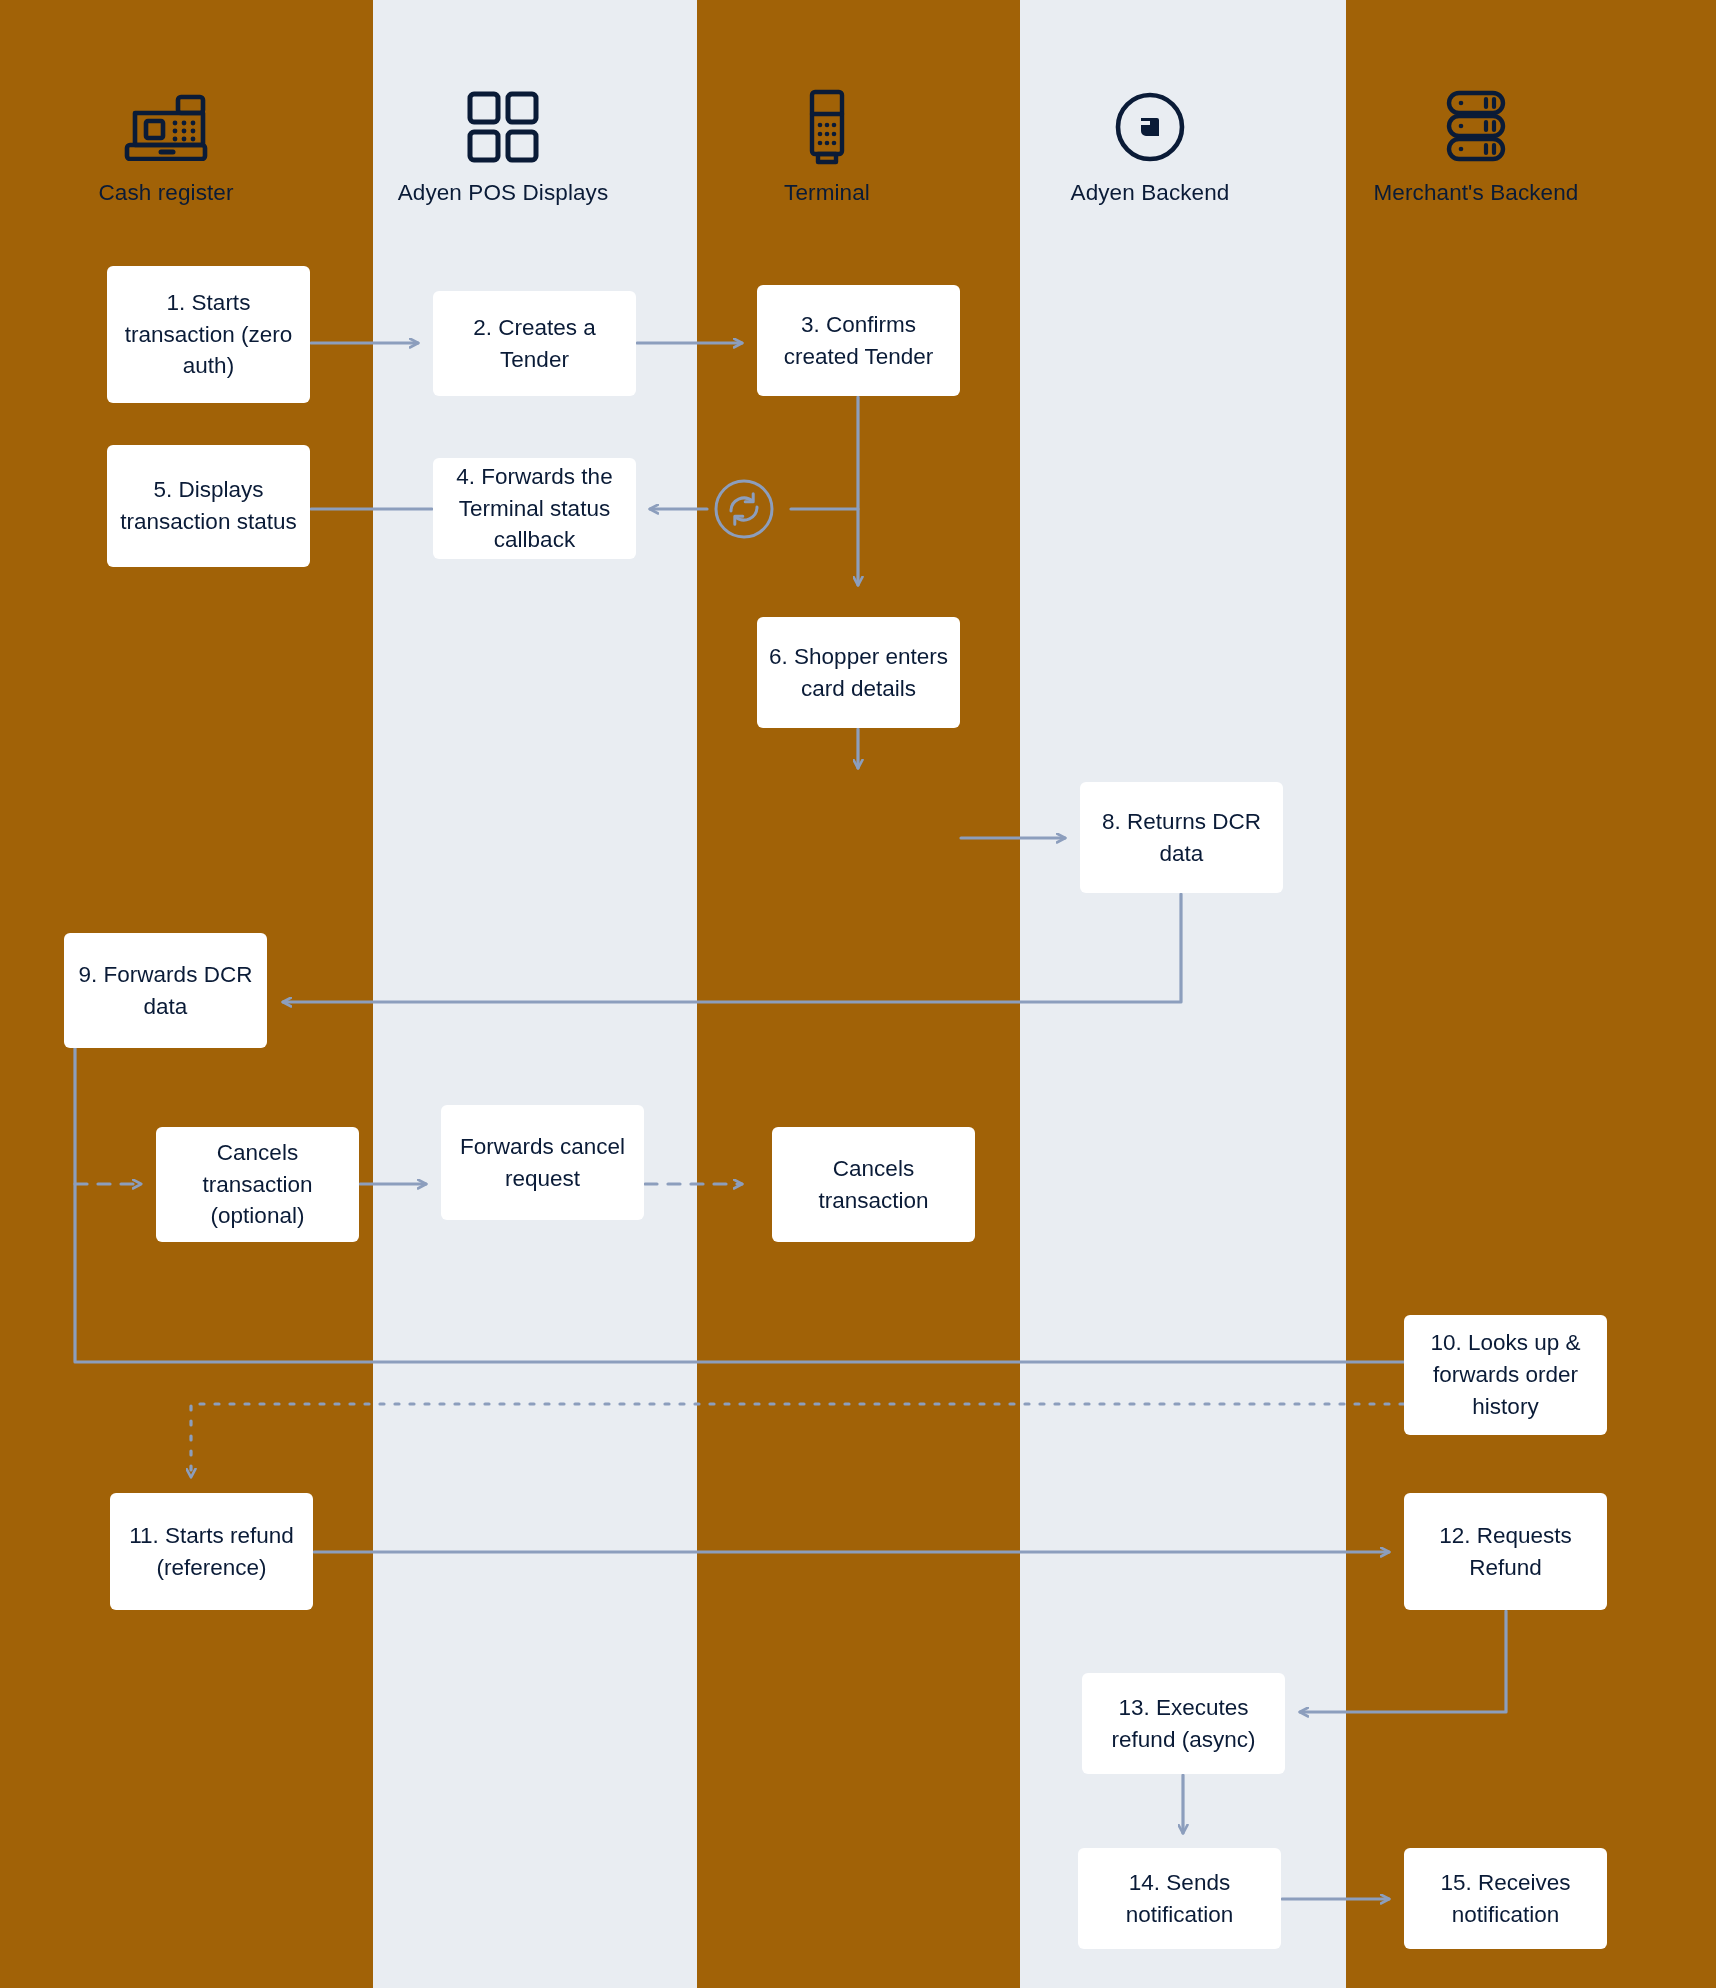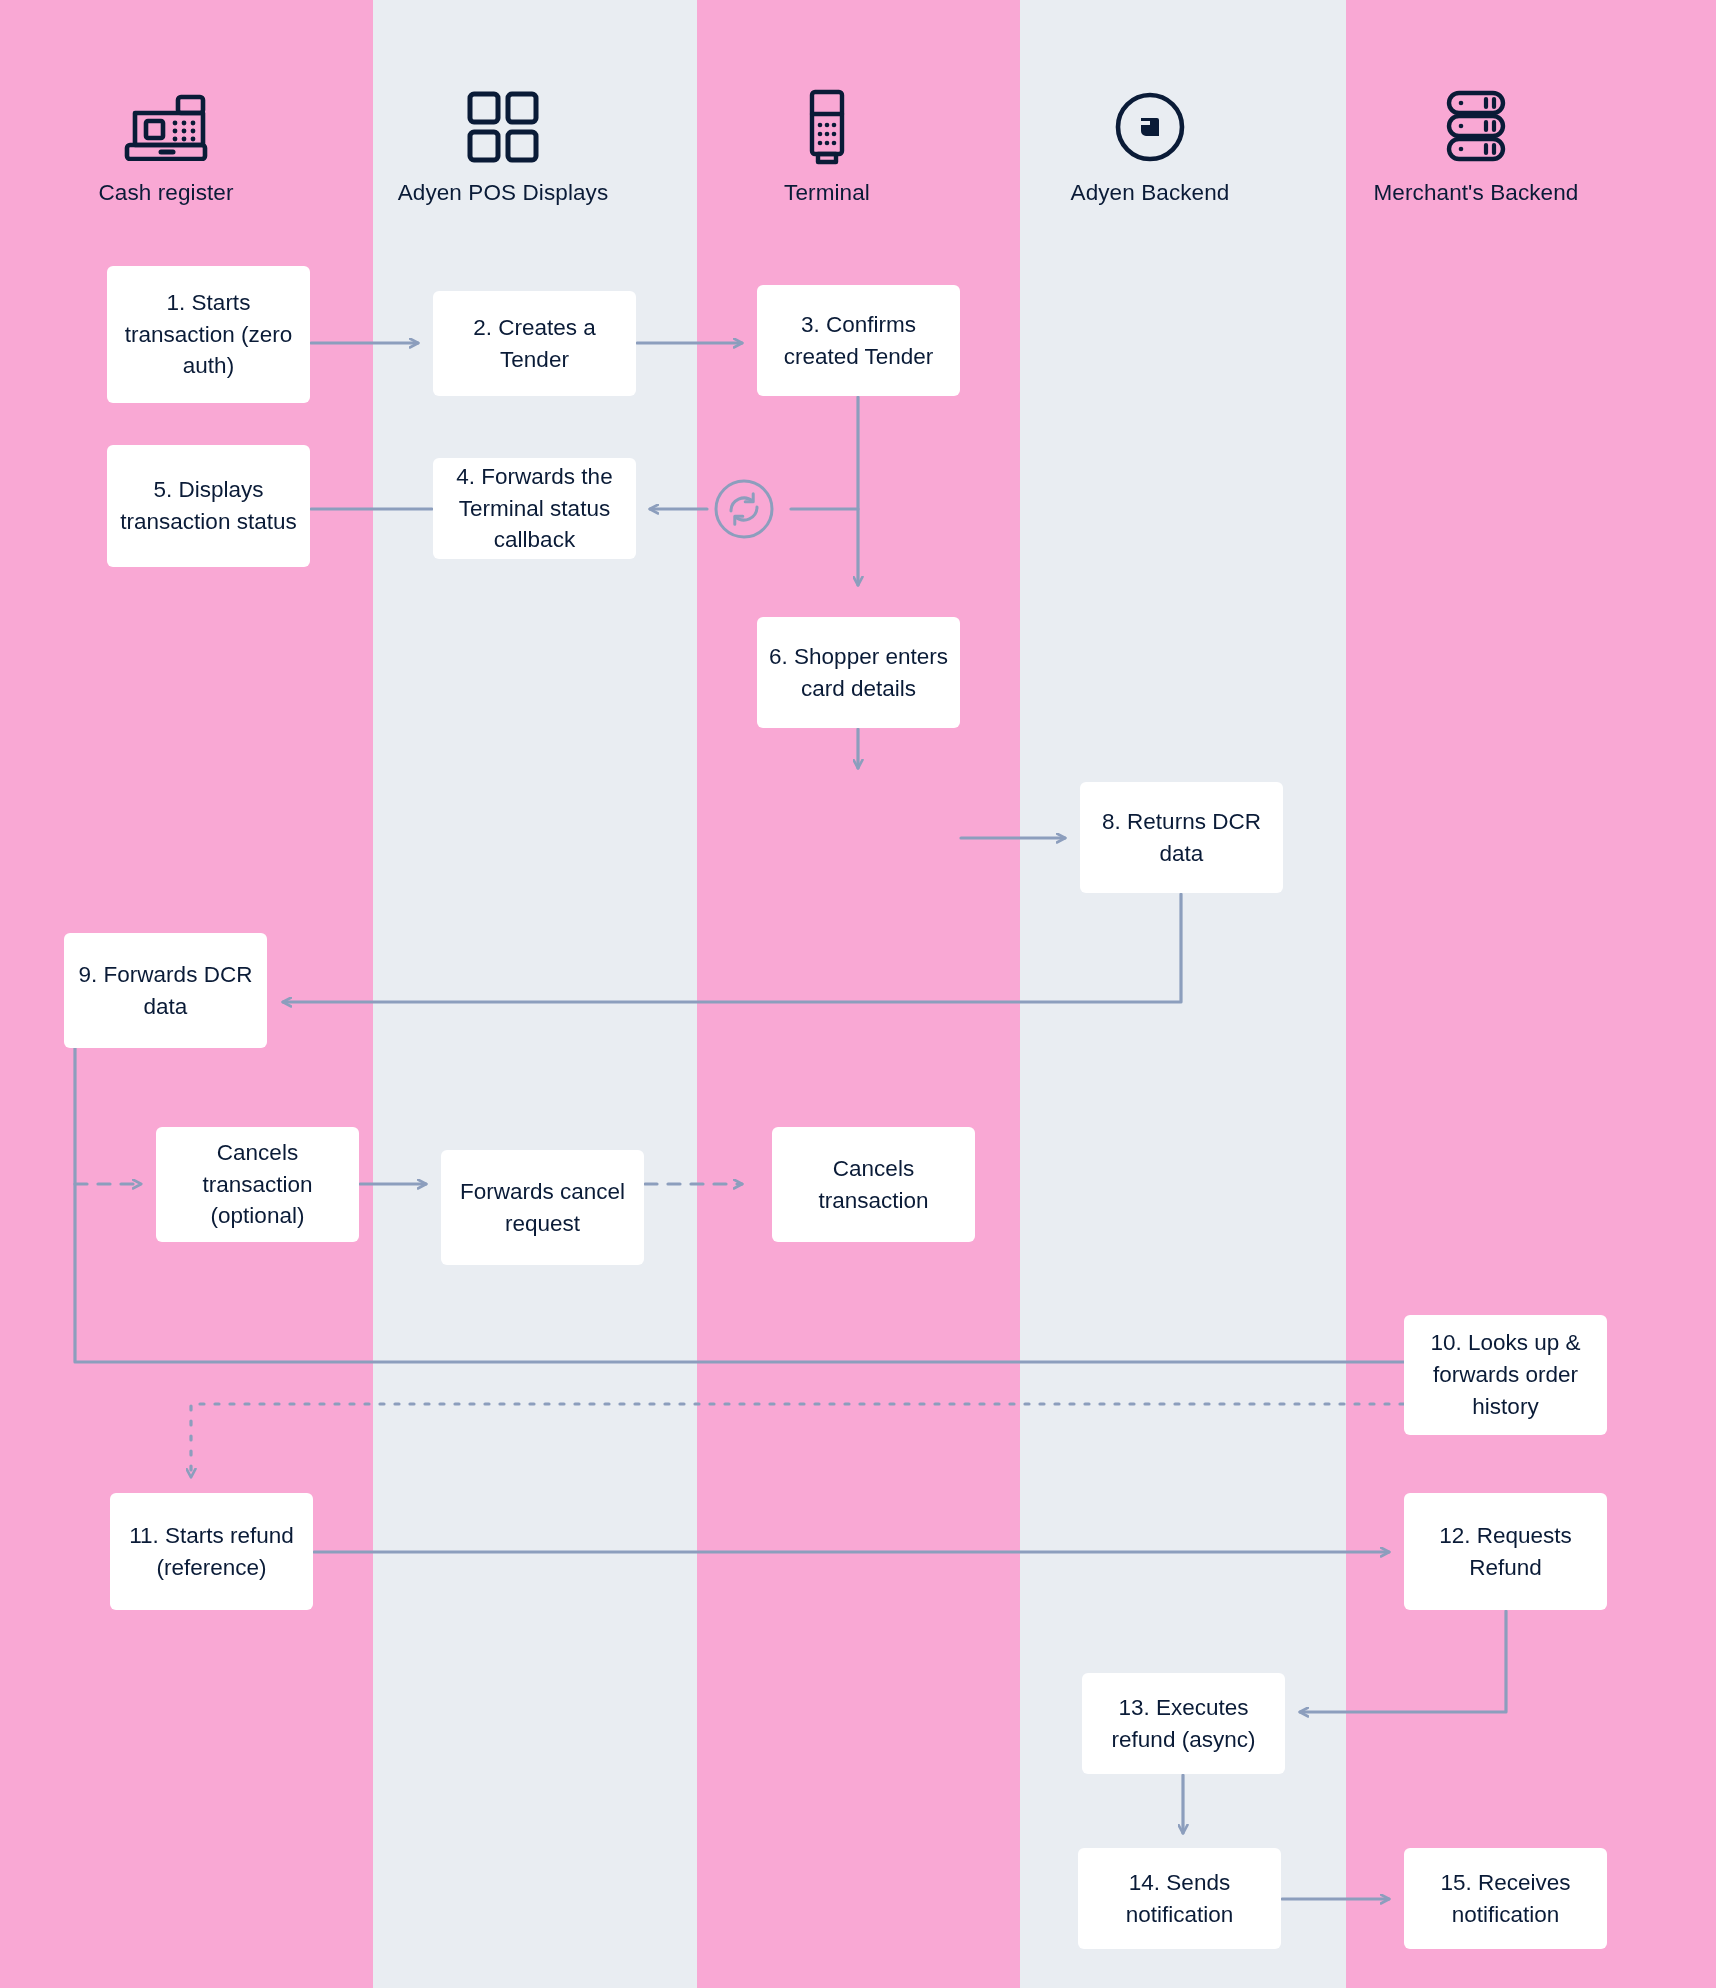--- a/index.html
+++ b/index.html
@@ -7,21 +7,21 @@
     width: 1716px;
     height: 1988px;
     background: #f1f5f9;
     font-family: "Liberation Sans", sans-serif;
     overflow: hidden;
   }
   #stage {
     position: relative;
     width: 1716px;
     height: 1988px;
-    background: #f9a8d4;
+    background: #a16207;
   }
   
   .band {
     position: absolute;
     top: 0;
     height: 1988px;
     background: #e9edf2;
     z-index: 0;
   }
   
@@ -252,21 +252,21 @@
     </div>
   <div class="node" style="left:1080px;top:782px;width:203px;height:111px;">
       <span>8. Returns DCR data</span>
     </div>
   <div class="node" style="left:64px;top:933px;width:203px;height:115px;">
       <span>9. Forwards DCR data</span>
     </div>
   <div class="node" style="left:156px;top:1127px;width:203px;height:115px;">
       <span>Cancels transaction (optional)</span>
     </div>
-  <div class="node" style="left:441px;top:1150px;width:203px;height:115px;">
+  <div class="node" style="left:441px;top:1105px;width:203px;height:115px;">
       <span>Forwards cancel request</span>
     </div>
   <div class="node" style="left:757px;top:1127px;width:203px;height:115px;margin-left:15px;">
       <span>Cancels transaction</span>
     </div>
   <div class="node" style="left:1404px;top:1315px;width:203px;height:120px;">
       <span>10. Looks up &amp; forwards order history</span>
     </div>
   <div class="node" style="left:110px;top:1493px;width:203px;height:117px;">
       <span>11. Starts refund (reference)</span>

